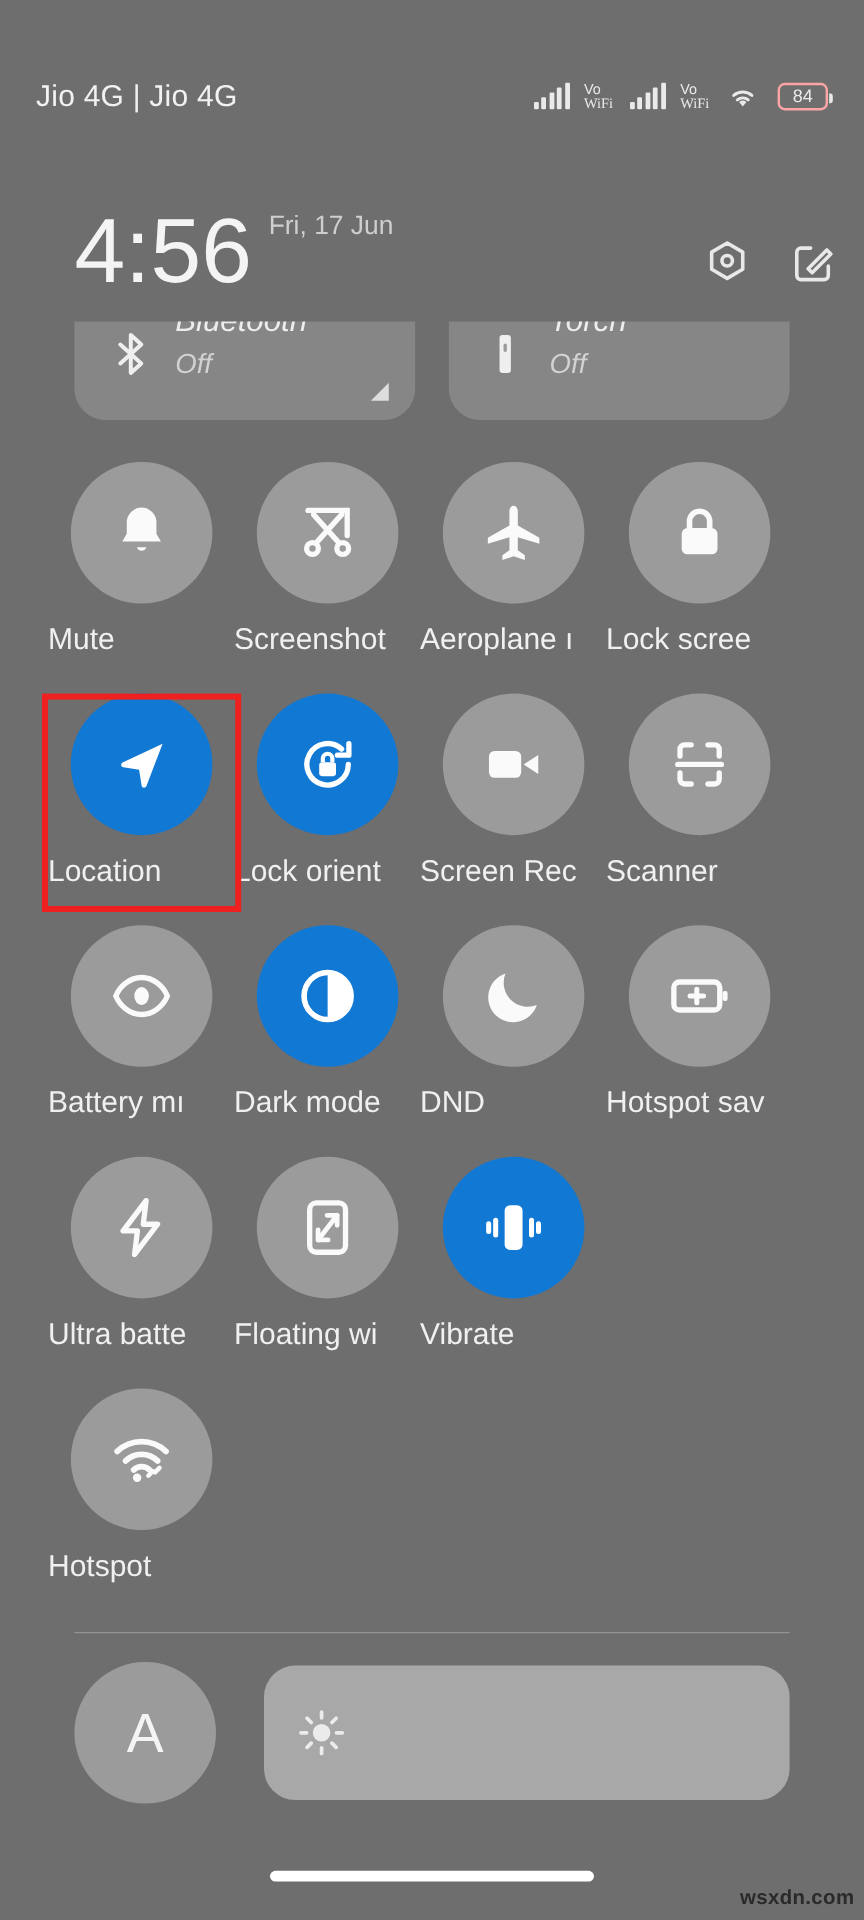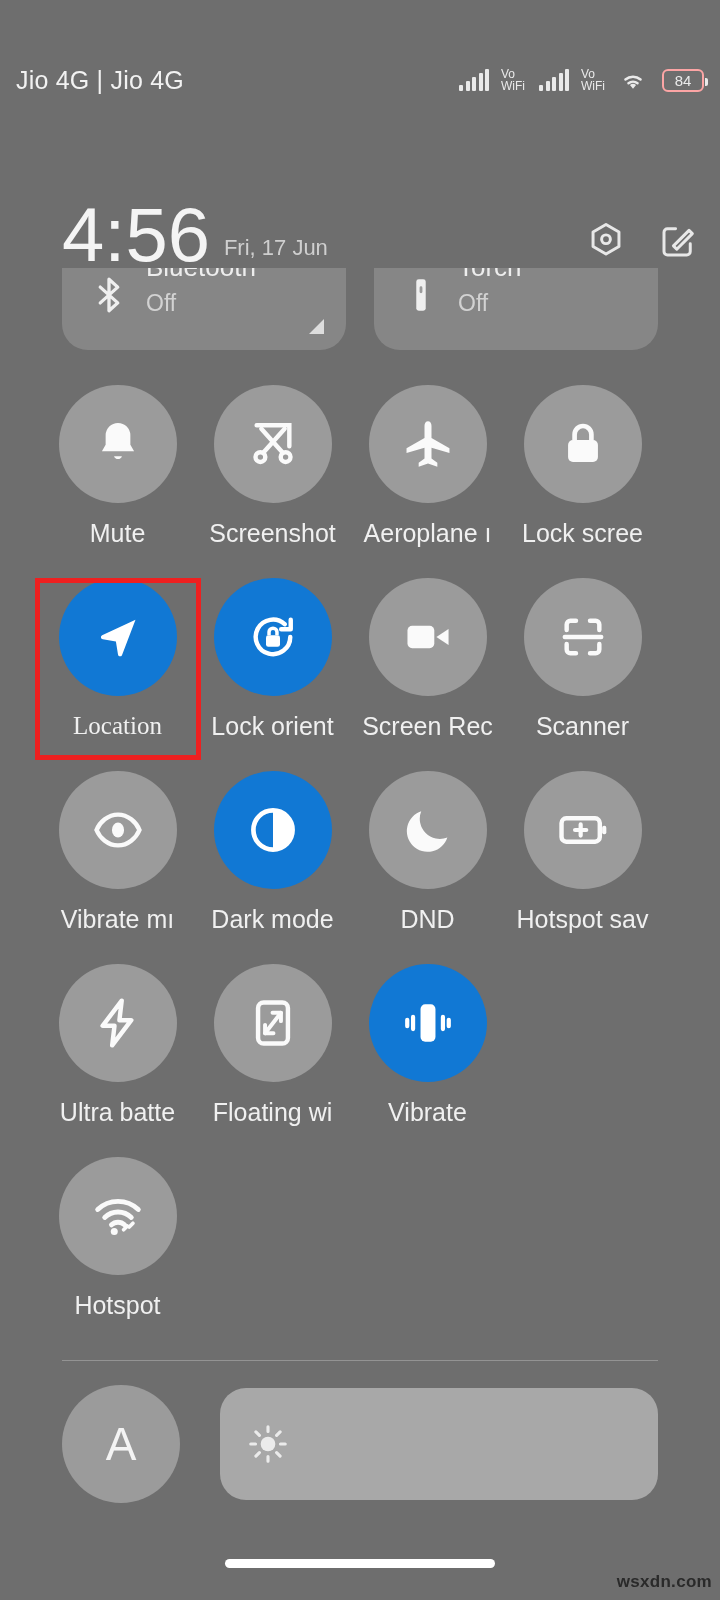--- a/index.html
+++ b/index.html
@@ -13,69 +13,70 @@
     position:relative;
     width:720px; height:1600px;
     background:#6e6e6e;
     color:#ffffff;
   }
 
   
   #status-bar {
     position:absolute; top:0; left:0; right:0; height:160px;
     display:flex; align-items:center; justify-content:space-between;
-    padding:0 16px;
+    padding:0 30px;
   }
   #carrier-text { font-size:25px; color:#f2f2f2; letter-spacing:.2px; }
   #status-icons { display:flex; align-items:center; gap:10px; }
 
   .sig { display:flex; align-items:flex-end; gap:2.5px; height:22px; }
   .sig i { width:4px; background:#eaeaea; border-radius:1px; display:block; }
   .sig i:nth-child(1){height:6px}
   .sig i:nth-child(2){height:10px}
   .sig i:nth-child(3){height:14px}
   .sig i:nth-child(4){height:18px}
   .sig i:nth-child(5){height:22px}
 
   .vowifi { display:flex; flex-direction:column; line-height:1; margin:0 4px 0 2px; }
   .vowifi b { font-size:12px; font-weight:normal; color:#eaeaea; }
-  .vowifi s { font-size:12px; text-decoration:none; color:#eaeaea; }
+  .vowifi s { font-size:12px; text-decoration:none; color:#eaeaea;font-family:Liberation Serif, serif; }
 
   .battery {
     position:relative; width:42px; height:23px;
     border:2px solid #fca5a5; border-radius:6px;
     display:flex; align-items:center; justify-content:center;
     margin-left:5px;
   }
   .battery::after {
     content:""; position:absolute; right:-6px; top:7px;
     width:3px; height:8px; background:#eaeaea; border-radius:0 2px 2px 0;
   }
   .battery span { font-size:15px; color:#eaeaea; }
 
   
   #clock-header {
     position:absolute; top:175px; left:0; right:0; height:95px;
-    display:flex; align-items:flex-end; padding:0 21px 0 62px;
+    display:flex; padding:0 21px 0 62px;
   }
   #clock-time { font-size:76px; font-weight:300; line-height:.92; color:#f4f4f4; letter-spacing:0px; }
   #clock-date { font-size:22px; color:#cfcfcf; margin-left:14px; margin-bottom:9px; }
   #header-actions { margin-left:auto; display:flex; align-items:center; gap:30px; margin-bottom:8px; }
   .hdr-ico { width:42px; height:42px; }
 
   
   #big-tiles {
     position:absolute; top:268px; left:62px; right:62px; height:82px;
     display:flex; gap:28px;
   }
   .big-tile {
     position:relative; flex:1; height:82px;
     background:rgba(255,255,255,.17);
     border-radius:0 0 26px 26px;
     overflow:hidden;
+    font-style:italic;
   }
   .big-tile .bt-icon { position:absolute; left:26px; top:-2px; width:42px; height:58px; }
   .big-tile .bt-title {
     position:absolute; left:84px; top:-16px;
     font-size:26px; color:#ededed;
   }
   .big-tile .bt-state {
     position:absolute; left:84px; top:22px;
     font-size:23px; color:#d2d2d2;
   }
@@ -95,24 +96,24 @@
   }
   .tile-circle {
     width:118px; height:118px; border-radius:50%;
     background:#9b9b9b;
     display:flex; align-items:center; justify-content:center;
   }
   .tile-circle.active { background:#1178d4; }
   .tile-circle svg { width:56px; height:56px; }
   .tile-label {
     margin-top:16px; font-size:25px; color:#f0f0f0;
-    width:155px; text-align:center;
+    width:155px; text-align:left;
     white-space:nowrap; overflow:hidden;
   }
-  .tile.highlighted { position:relative;font-family:Liberation Serif, serif; }
+  .tile.highlighted { position:relative; }
   #location-highlight {
     position:absolute; left:35px; top:578px;
     width:166px; height:182px;
     border:5px solid #ee2020;
     pointer-events:none;
   }
 
   
   #divider {
     position:absolute; left:62px; right:62px; top:1360px;
@@ -309,21 +310,21 @@
     </div>
 
     <div class="tile-row">
       <div class="tile">
         <div class="tile-circle">
           <svg viewBox="0 0 24 24">
             <path d="M12 5.4c4.3 0 7.8 3.2 9.2 6.6-1.4 3.4-4.9 6.6-9.2 6.6S4.2 15.4 2.8 12C4.2 8.6 7.7 5.4 12 5.4z" fill="none" stroke="#fafafa" stroke-width="1.9"></path>
             <ellipse cx="12" cy="12" rx="2.6" ry="3.2" fill="#fafafa"></ellipse>
           </svg>
         </div>
-        <div class="tile-label">Vibrate mı</div>
+        <div class="tile-label">Battery mı</div>
       </div>
       <div class="tile">
         <div class="tile-circle active">
           <svg viewBox="0 0 24 24">
             <circle cx="12" cy="12" r="8.4" fill="none" stroke="#ffffff" stroke-width="2"></circle>
             <path d="M12 3.6a8.4 8.4 0 010 16.8z" fill="#ffffff"></path>
           </svg>
         </div>
         <div class="tile-label">Dark mode</div>
       </div>

